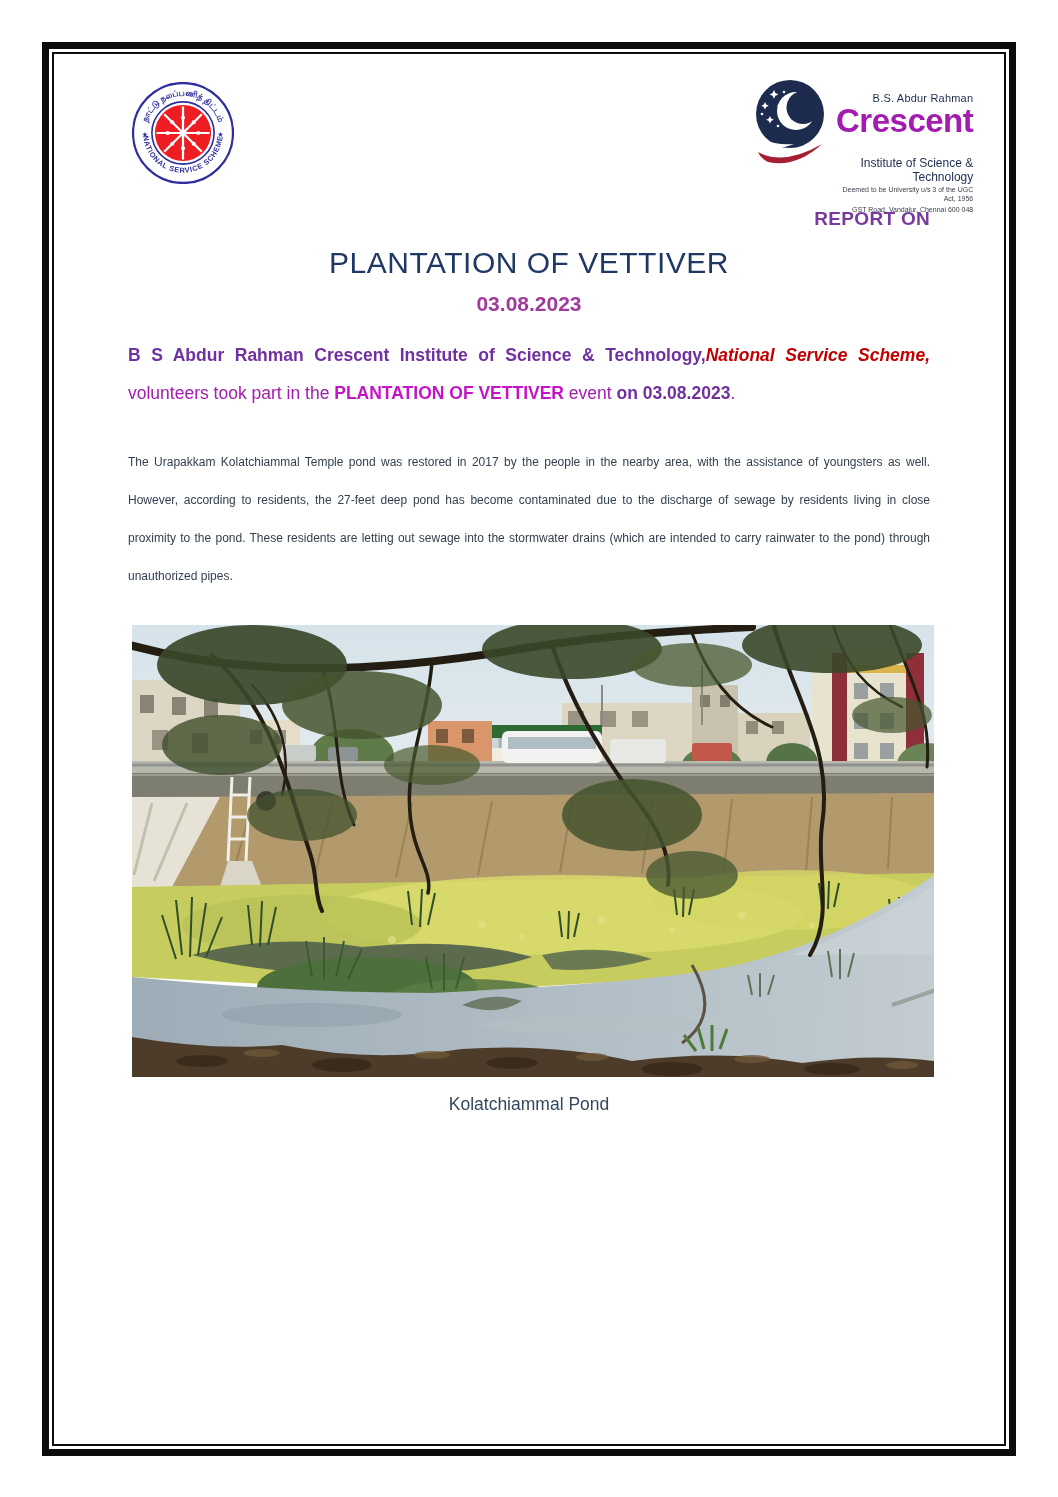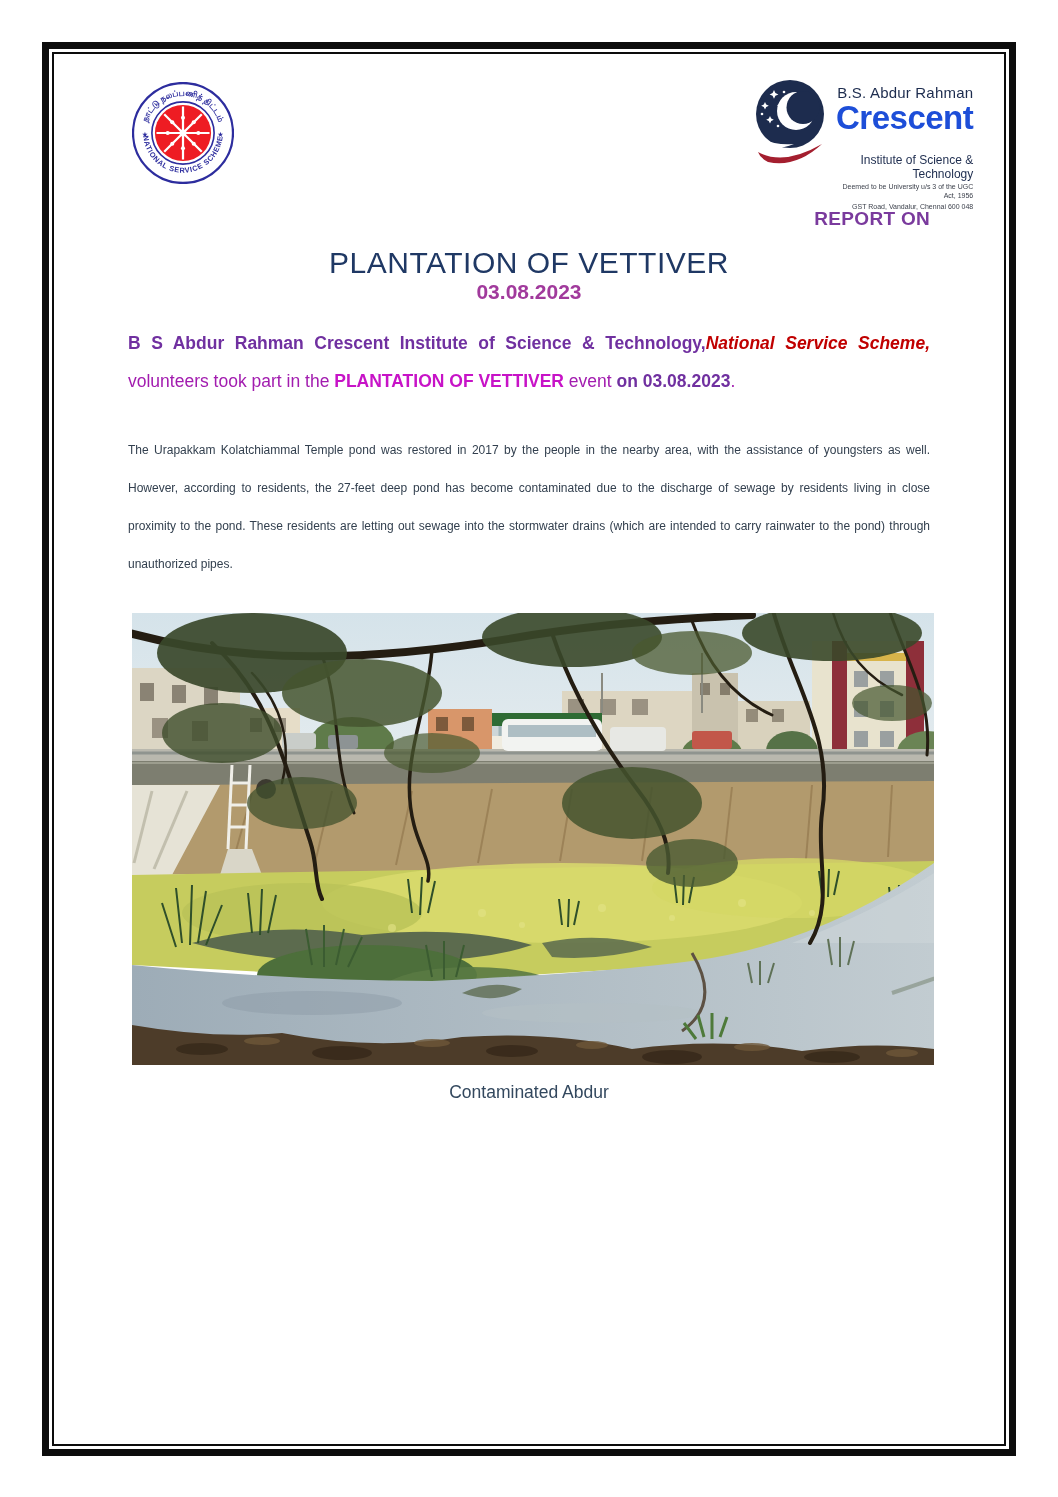--- a/index.html
+++ b/index.html
@@ -36,38 +36,38 @@
   }
   .nss-logo { width: 102px; height: 102px; margin-left: 4px; margin-top: 10px; }
   .crescent-logo {
     display: flex; align-items: flex-start;
     margin-top: 2px; margin-right: -34px;
     width: 220px; height: 100px;
     background: #ffffff;
   }
   .crescent-emblem { width: 92px; height: 100px; flex: 0 0 auto; }
   .crescent-text { flex: 1; text-align: right; padding-top: 10px; }
-  .crescent-pre { font-size: 15px; color: #1d2c4e; letter-spacing: .2px; }
-  .crescent-name { font-size: 33px; font-weight: 700; color: #1d4ed8; line-height: 1.0; letter-spacing: -0.5px; }
+  .crescent-pre { font-size: 11px; color: #1d2c4e; letter-spacing: .2px; margin-top: 8px; }
+  .crescent-name { font-size: 33px; font-weight: 700; color: #a21caf; line-height: 1.0; letter-spacing: -0.5px; }
   .crescent-sub { font-size: 12px; color: #1d2c4e; margin-top: 19px; }
   .crescent-small { font-size: 7px; color: #3a3f4a; margin-top: 2px; line-height: 1.25; }
 
   
   .report-on {
     text-align: right; margin-top: 18px;
     font-size: 19px; font-weight: 700; color: #7a3a9d;
     letter-spacing: .3px;
   }
   .main-title {
     text-align: center; margin-top: 16px;
     font-size: 30px; font-weight: 400; color: #1f3864;
     letter-spacing: .5px;
   }
   .date-heading {
-    text-align: center; margin-top: 0;
+    text-align: center; margin-top: 12px;
     font-size: 21px; font-weight: 700; color: #a13a9c;
   }
 
   
   .intro-par {
     margin-top: 20px;
     font-size: 17.5px; line-height: 38px;
     text-align: justify;
     color: #33404f;
   }
@@ -386,18 +386,18 @@
               <ellipse cx="700" cy="20" rx="90" ry="28" fill="#3a482a" opacity="0.9"></ellipse>
               <ellipse cx="500,"></ellipse>
               <ellipse cx="500" cy="190" rx="70" ry="36" fill="#44542e" opacity="0.85"></ellipse>
               <ellipse cx="560" cy="250" rx="46" ry="24" fill="#4b5b33" opacity="0.8"></ellipse>
               <ellipse cx="170" cy="190" rx="55" ry="26" fill="#42512d" opacity="0.75"></ellipse>
               <ellipse cx="300" cy="140" rx="48" ry="20" fill="#4a5a31" opacity="0.7"></ellipse>
               <ellipse cx="760" cy="90" rx="40" ry="18" fill="#45552f" opacity="0.7"></ellipse>
             </g>
           </g>
         </svg>
-        <figcaption class="pond-caption">Contaminated Abdur</figcaption>
+        <figcaption class="pond-caption">Kolatchiammal Pond</figcaption>
       </figure>
 
     </div>
   </div>
 </div>
 
 </body></html>

